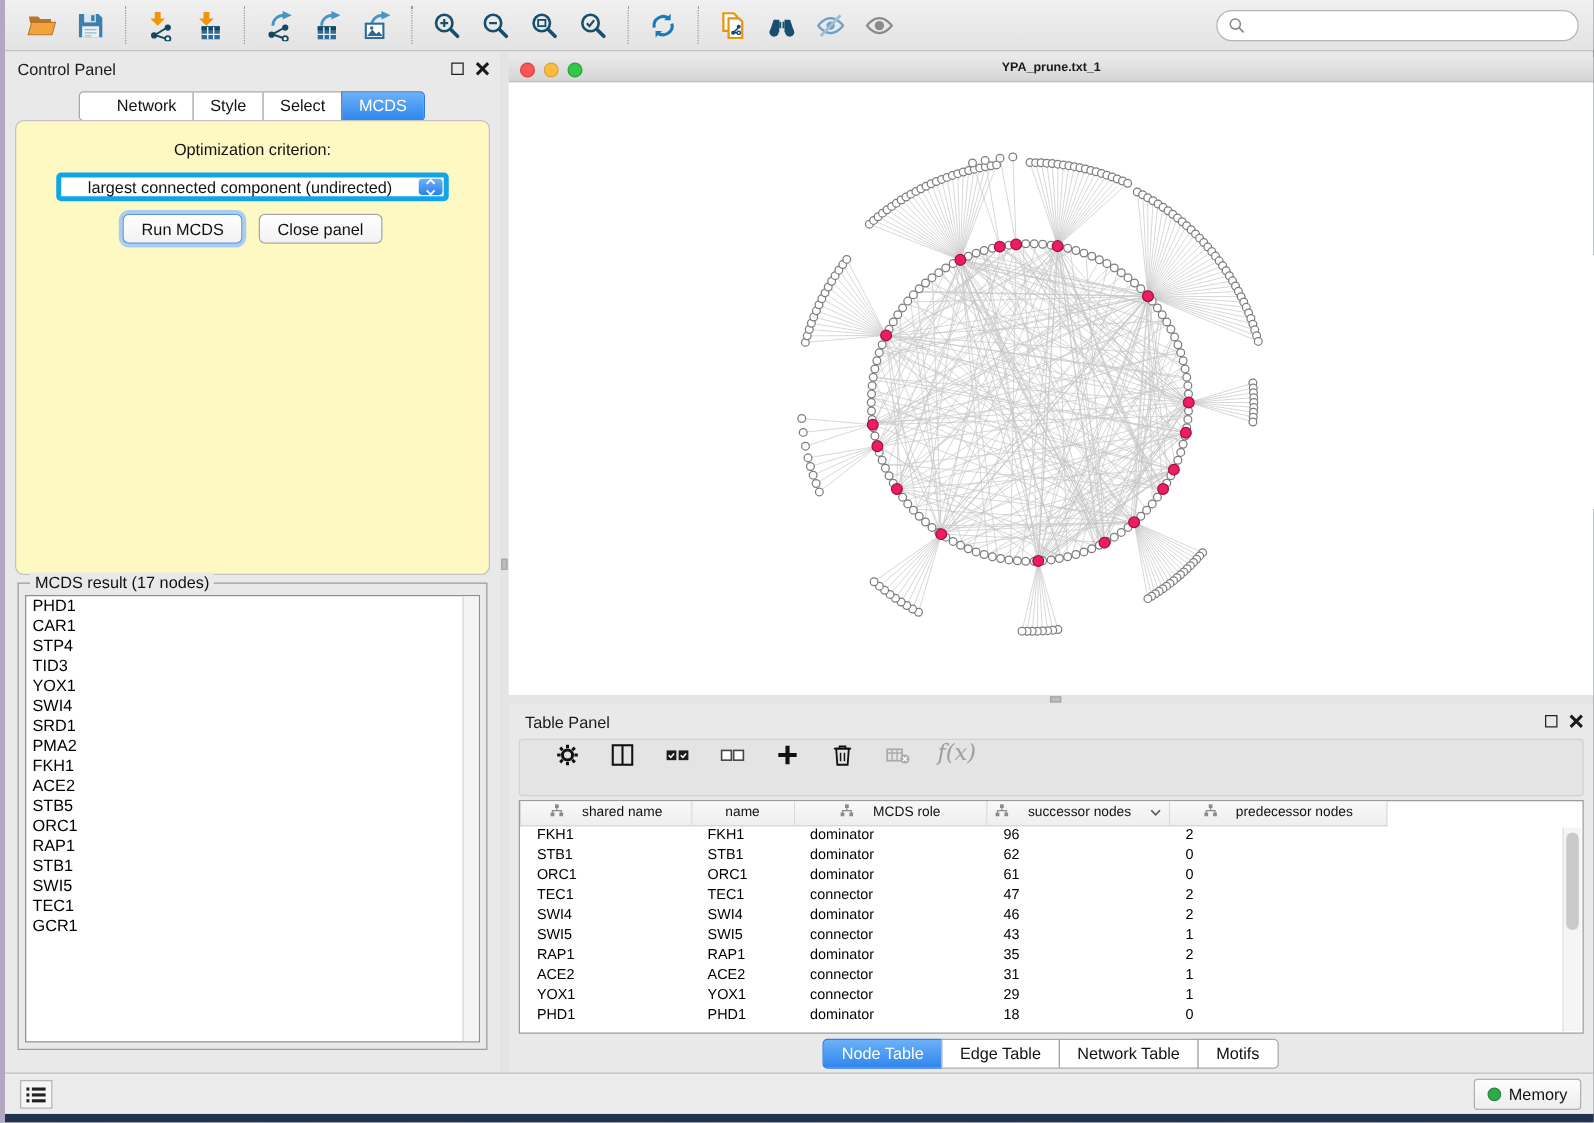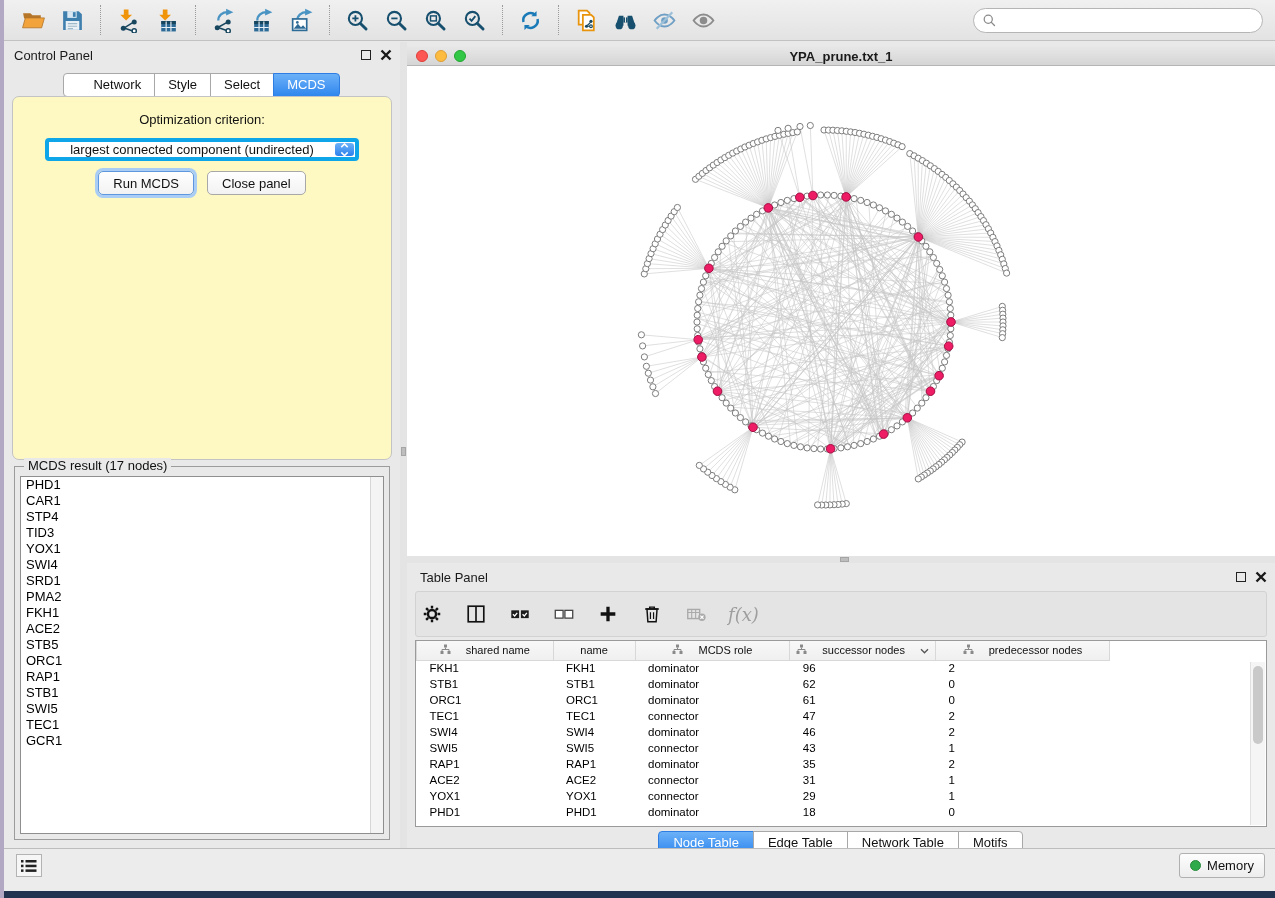--- a/index.html
+++ b/index.html
@@ -64,49 +64,49 @@
 
   
   .net-window { position:absolute; left:0; top:4px; width:868px; height:510px; }
   .net-titlebar { position:absolute; left:0; top:0; right:0; height:20px;
     background:linear-gradient(#e8e8e8,#d5d5d5); border-bottom:1px solid #b5b5b5; }
   .lights { position:absolute; left:9px; top:4px; display:flex; gap:7px; }
   .light { width:12px; height:12px; border-radius:50%; }
   .light.red    { background:#fc5753; border:1px solid #df3e38; }
   .light.yellow { background:#fdbc40; border:1px solid #de9f34; }
   .light.green  { background:#33c748; border:1px solid #22a532; }
-  .net-title { position:absolute; left:0; right:0; top:3px; text-align:center; font-size:13px; font-weight:600; color:#1a1a1a; }
+  .net-title { position:absolute; left:0; right:0; top:3px; text-align:center; font-size:10px; font-weight:600; color:#1a1a1a; }
   .net-canvas { position:absolute; left:0; top:20px; width:868px; height:490px; background:#fff; }
 
   
   .table-panel { position:absolute; left:0; top:521px; width:868px; height:295px; background:#e9e9e9; }
   .tp-header { position:absolute; top:3px; left:0; right:0; height:22px; }
   .tp-title { position:absolute; left:13px; top:4px; font-size:13px; color:#1a1a1a; }
   .tp-toolbar { position:absolute; left:8px; right:8px; top:28px; height:46px; background:#e4e4e4;
-    border:1px solid #d2d2d2; border-radius:3px; display:flex; align-items:center; padding-left:4px; gap:20px; }
+    border:1px solid #d2d2d2; border-radius:3px; display:flex; padding-left:26px; gap:20px; }
   .tp-tool { width:24px; height:24px; display:flex; align-items:center; justify-content:center; }
   .tp-tool svg { width:22px; height:22px; }
   .fx-label { font-size:18px; font-style:italic; font-family:"DejaVu Serif","Liberation Serif",serif; color:#9e9e9e; }
   .nt-wrap { position:absolute; left:8px; right:8px; top:77px; height:187px; background:#fff; border:1px solid #9a9a9a; overflow:hidden; }
   table.ntable { border-collapse:collapse; table-layout:fixed; width:694px; }
   .ntable th { height:19px; background:linear-gradient(#f8f8f8,#efefef); border:1px solid #d8d8d8; border-top:none;
     font-size:11px; font-weight:400; color:#111; position:relative; }
   .th-inner { display:flex; align-items:center; justify-content:center; gap:15px; }
   .ntable td { height:16px; font-size:11.5px; color:#000; padding:0 4px 0 13px; white-space:nowrap; overflow:hidden; }
   .ntable td.num { text-align:left; padding-right:7px; }
   .nt-scroll { position:absolute; right:1px; top:21px; bottom:1px; width:15px; background:#f5f5f5; border-left:1px solid #e0e0e0; }
   .nt-thumb { position:absolute; left:2px; top:4px; width:10px; height:78px; background:#c9c9c9; border-radius:5px; }
   .tp-tabs { position:absolute; left:0; right:0; top:268px; display:flex; justify-content:center; }
   .tp-tab { font-size:13px; padding:3px 14px 4px; background:#fff; border:1px solid #a8a8a8; margin-left:-1px; color:#111; }
   .tp-tab:first-child { border-radius:4px 0 0 4px; }
   .tp-tab:last-child  { border-radius:0 4px 4px 0; }
   .tp-tab.active { background:linear-gradient(#6cb1f8,#2f86ee); border-color:#2d7de2; color:#fff; }
 
   
-  .status-bar { position:absolute; left:0; right:0; bottom:0; height:43px; background:#ececec; border-top:1px solid #bdbdbd; }
+  .status-bar { position:absolute; left:0; right:0; bottom:0; height:33px; background:#ececec; border-top:1px solid #bdbdbd; }
   .sb-listbtn { position:absolute; left:12px; top:5px; width:26px; height:23px; background:#f6f6f6;
     border:1px solid #b3b3b3; display:flex; align-items:center; justify-content:center; }
   .sb-mem { position:absolute; right:10px; top:4px; height:25px; padding:0 10px; display:flex; align-items:center; gap:6px;
     background:linear-gradient(#fdfdfd,#ededed); border:1px solid #b0b0b0; border-radius:3px; font-size:13px; color:#111; }
   .mem-dot { width:11px; height:11px; border-radius:50%; background:#2faa4a; border:1px solid #268a3c; }
 </style>
 </head>
 <body>
 
 <div class="desktop">

